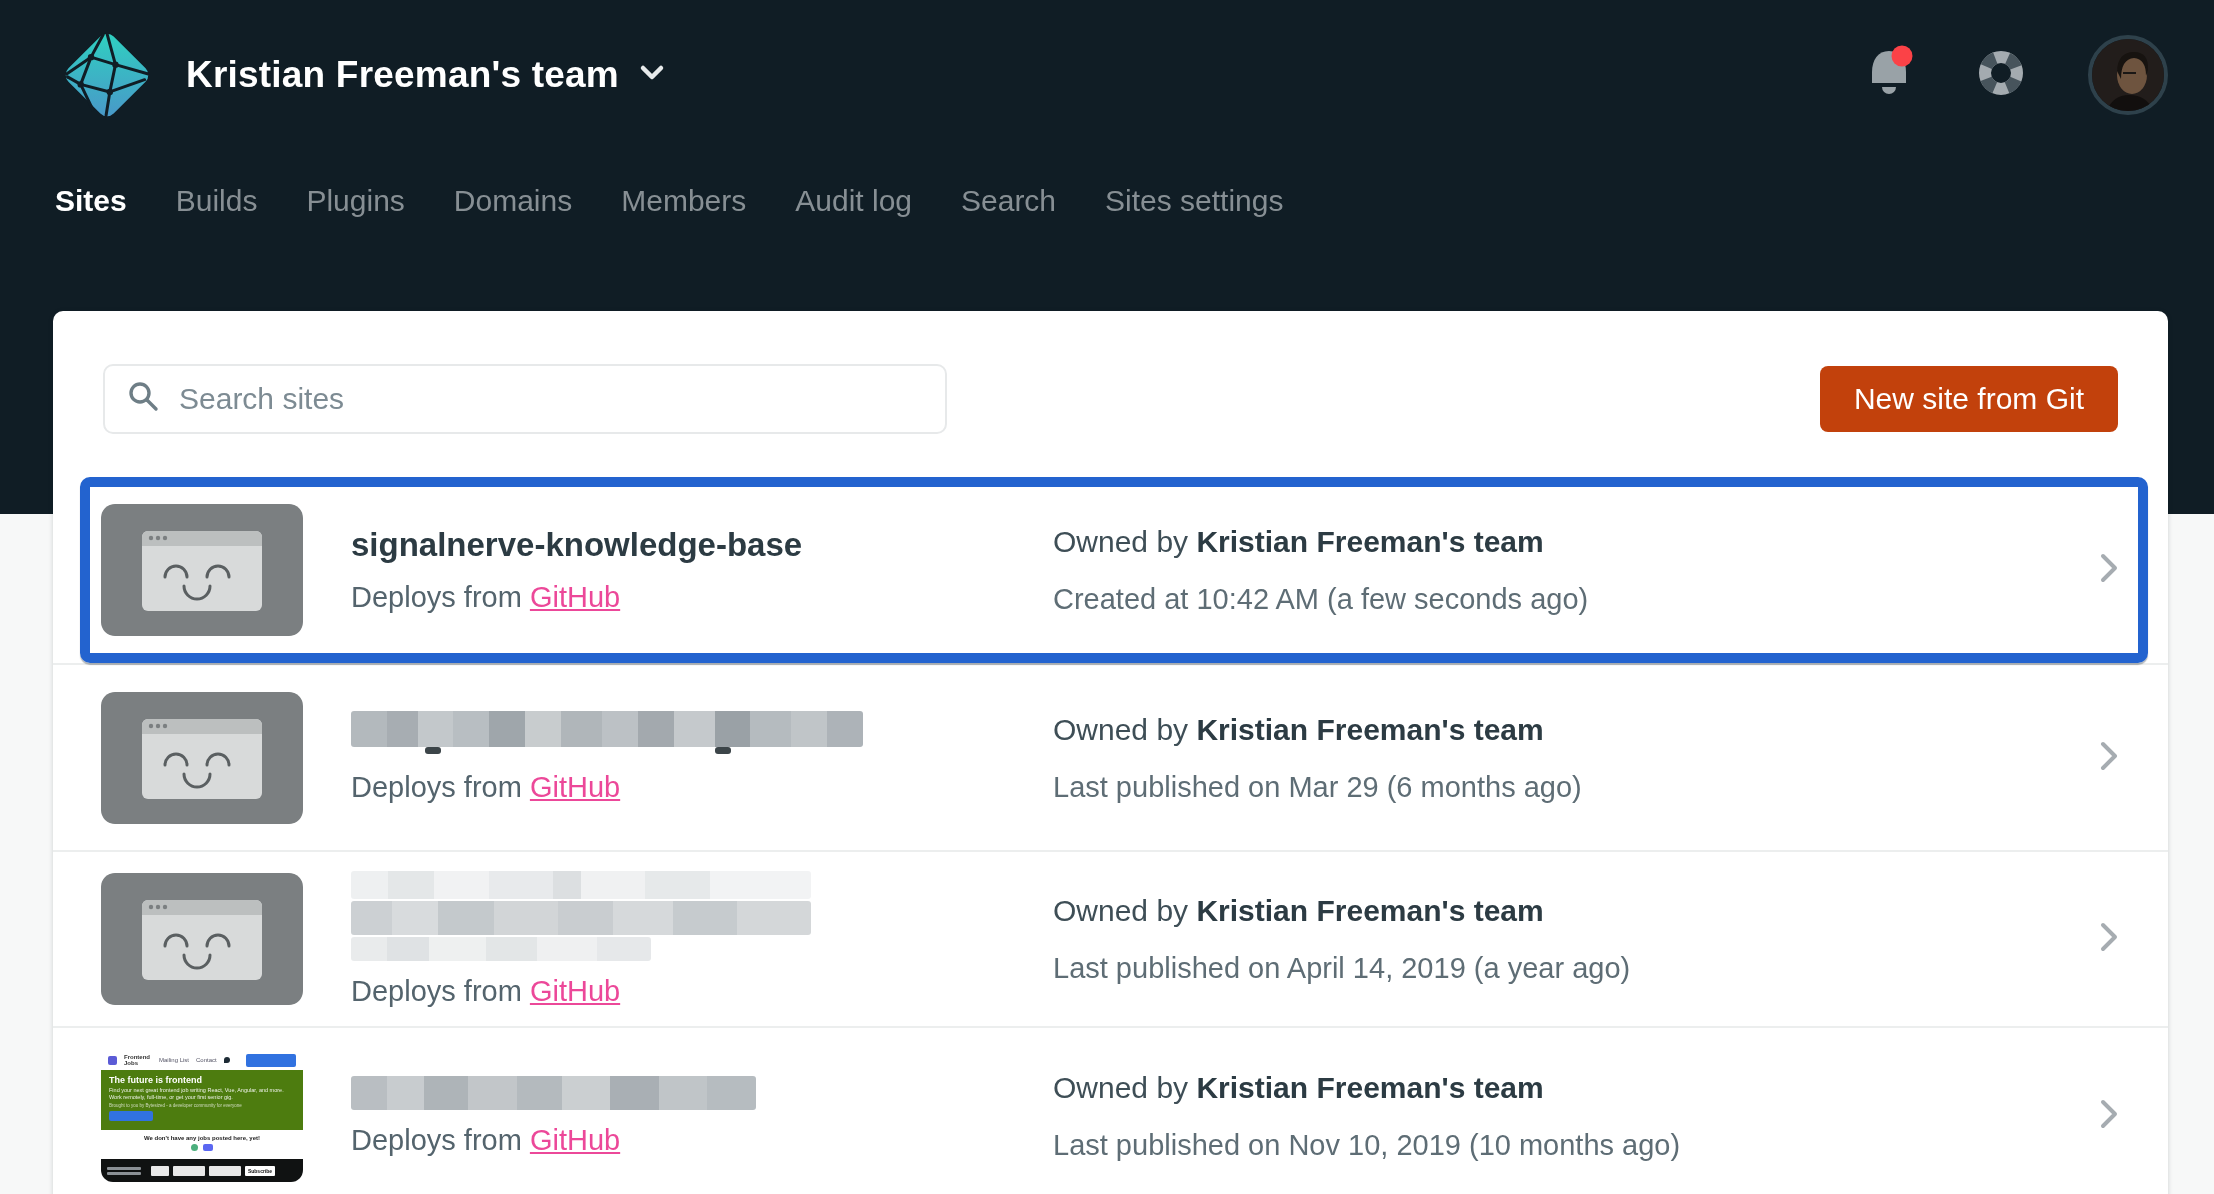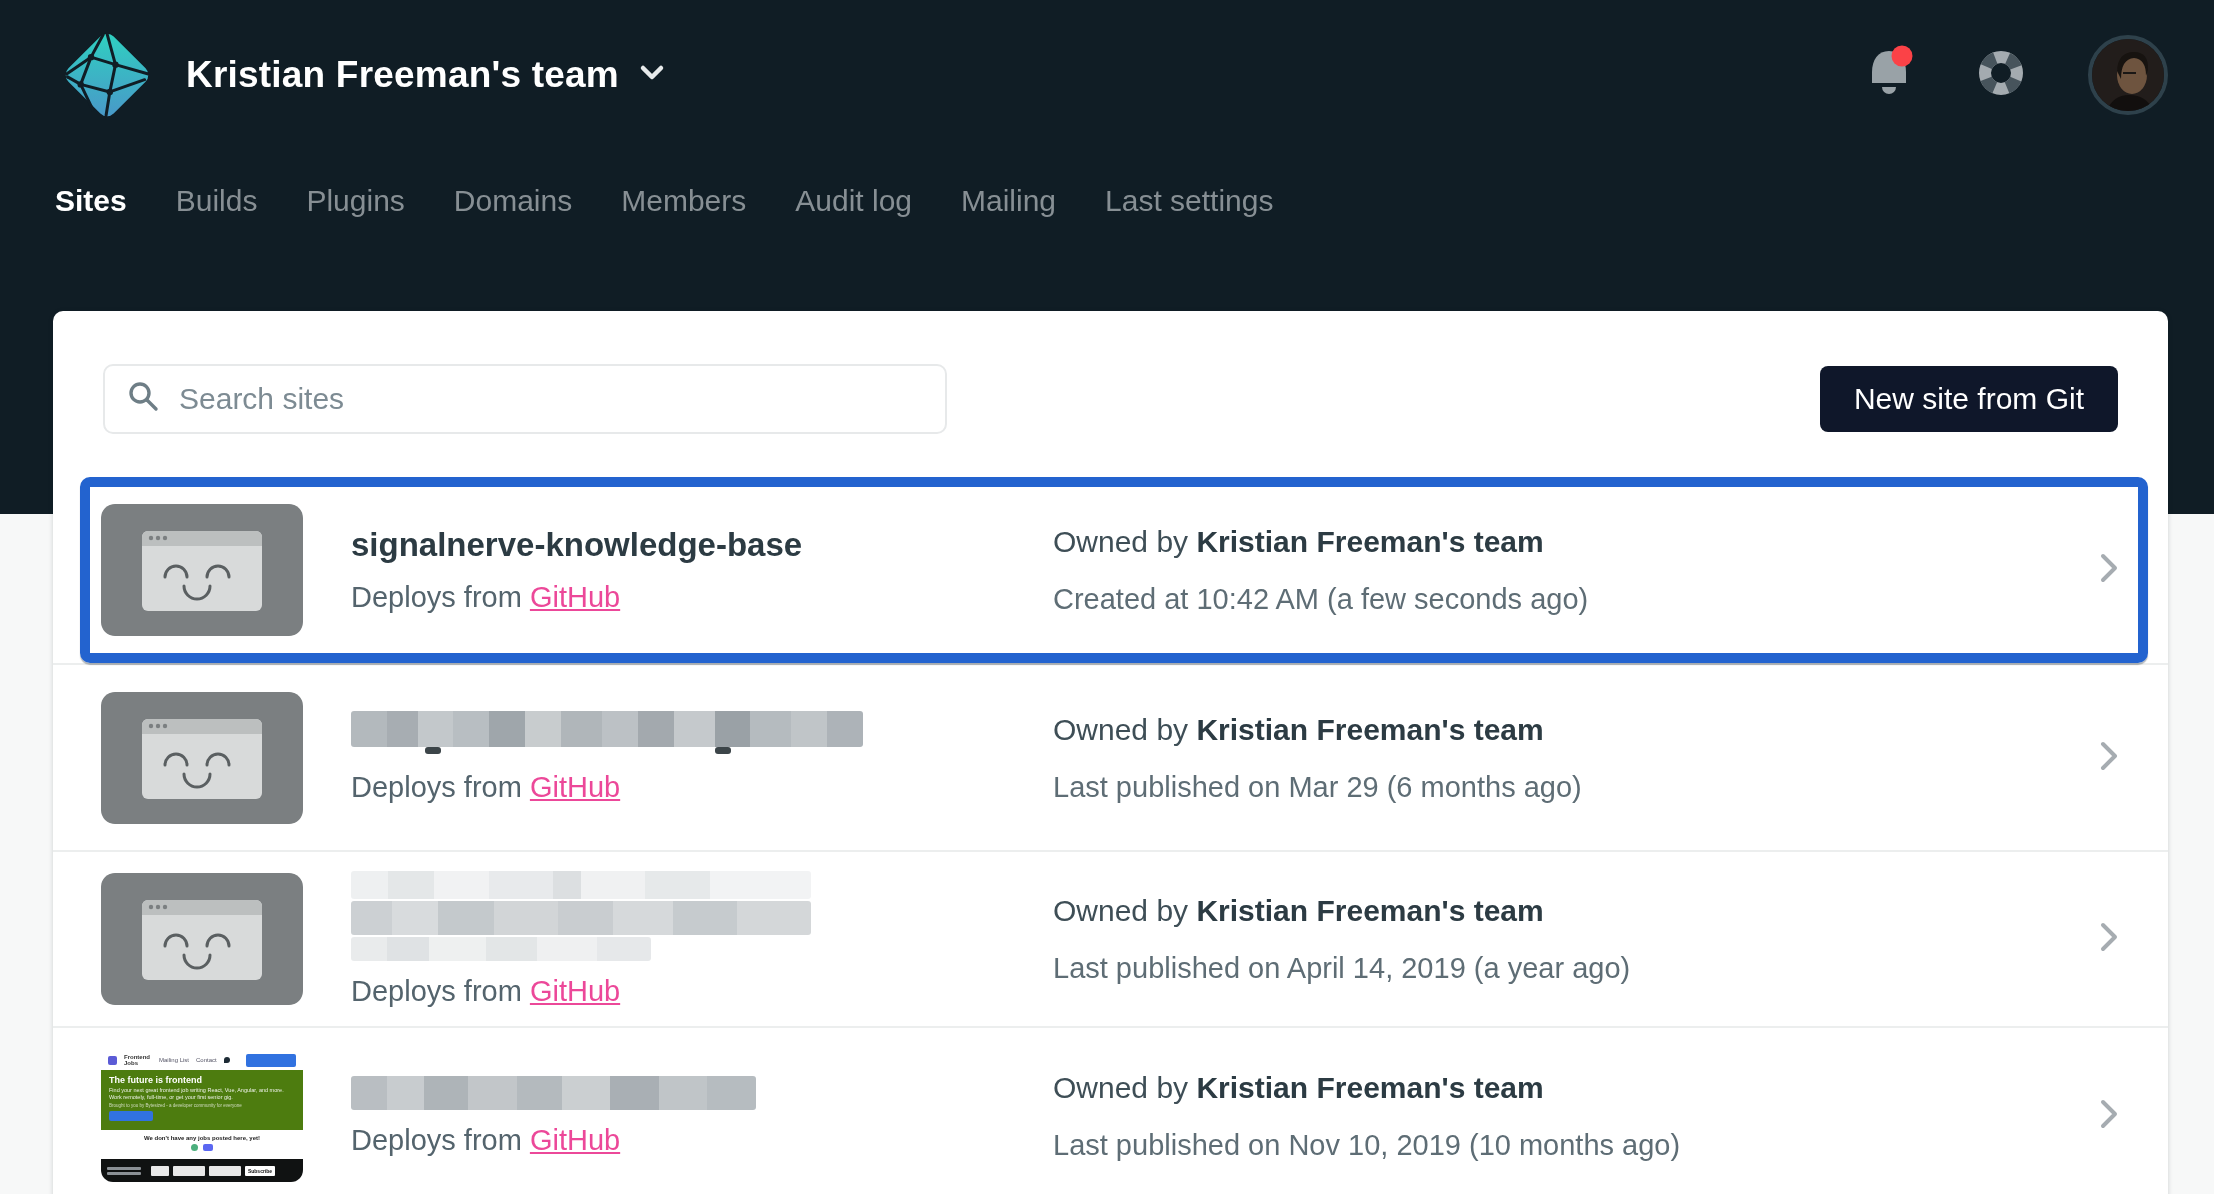--- a/index.html
+++ b/index.html
@@ -28,21 +28,21 @@
   .toolbar { position:relative; height:166px; }
   .search {
     position:absolute; left:50px; top:53px; width:844px; height:70px; box-sizing:border-box;
     border:2px solid #e7e9ea; border-radius:10px; background:#fff;
     display:flex; align-items:center; gap:16px; padding:0 22px;
   }
   .search input { border:0; outline:0; flex:1; font-size:30px; color:#2c3b43; font-family:inherit; background:transparent; }
   .search input::placeholder { color:#7d8b93; }
   .new-site-btn {
     position:absolute; right:50px; top:55px; height:66px; padding:0 34px;
-    background:#0f172a; color:#ffffff; font-size:30px; border:0; border-radius:8px;
+    background:#c2410c; color:#ffffff; font-size:30px; border:0; border-radius:8px;
     font-family:inherit; cursor:pointer;
   }
   
   .rows { position:relative; }
   .site-row { position:relative; display:flex; align-items:center; padding-left:48px; cursor:pointer; background:#fff; }
   .site-row.r1 { height:186px;border-radius:10px; }
   .site-row.r2 { height:185px; }
   .site-row.r3 { height:174px; }
   .site-row.r4 { height:176px; }
   .site-row + .site-row { border-top:2px solid #eceeee; }
@@ -178,22 +178,22 @@
   </div>
 </div>
 
 <div class="nav">
   <span class="nav-item active">Sites</span>
   <span class="nav-item">Builds</span>
   <span class="nav-item">Plugins</span>
   <span class="nav-item">Domains</span>
   <span class="nav-item">Members</span>
   <span class="nav-item">Audit log</span>
-  <span class="nav-item">Mailing</span>
-  <span class="nav-item">Last settings</span>
+  <span class="nav-item">Search</span>
+  <span class="nav-item">Sites settings</span>
 </div>
 
 <div class="card">
   <div class="toolbar">
     <div class="search">
       <span>
         <svg width="34" height="34" viewBox="0 0 34 34">
             <circle cx="13" cy="13" r="9" fill="none" stroke="#6e7e86" stroke-width="3.4"></circle>
             <line x1="20" y1="20" x2="29" y2="29" stroke="#6e7e86" stroke-width="3.4" stroke-linecap="round"></line>
           </svg>

